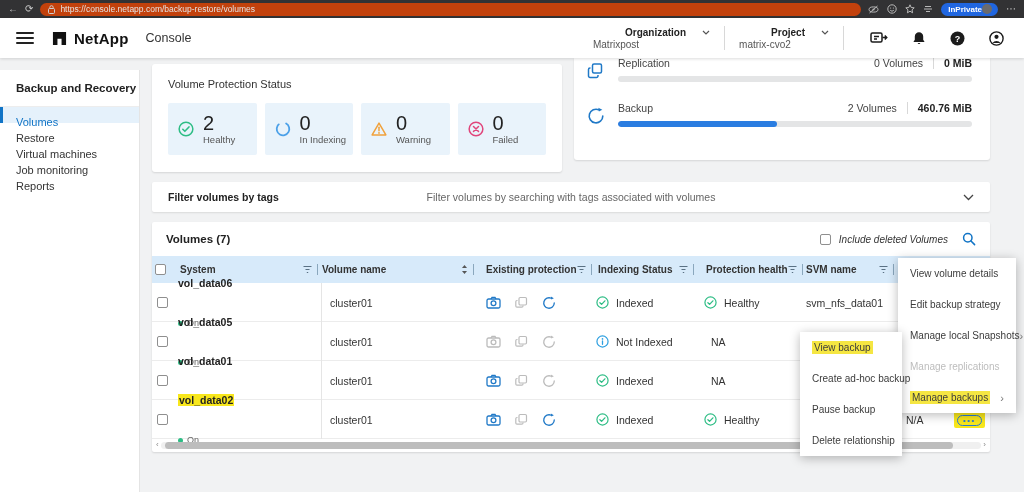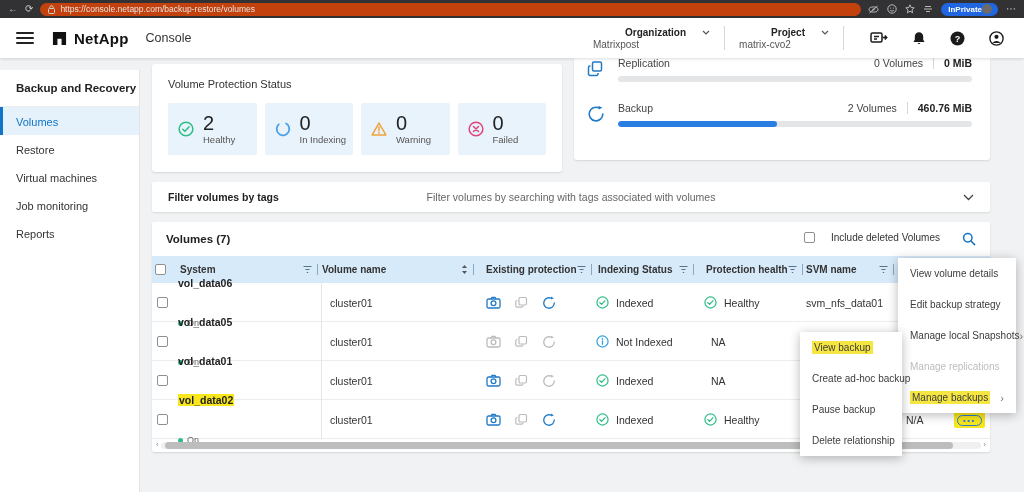--- a/index.html
+++ b/index.html
@@ -32,35 +32,35 @@
   .scope-label { font-size:10px; font-weight:bold; color:#222;margin-left:32px; }
   .scope-value { font-size:10px; color:#555; margin-top:1px; }
   .hdr-div { width:1px; height:24px; background:#d8d8d8; }
   .hdr-icons { display:flex; align-items:center; gap:24px; margin-left:26px; }
 
   
   .sidebar { position:absolute; left:0; top:70px; width:140px; height:434px; background:#fff;
              border-right:1px solid #e4e4e4; z-index:4; }
   .sidebar-section { height:37px; line-height:37px; padding-left:16px; font-size:11.5px; font-weight:bold;
                      color:#222; border-bottom:1px solid #ededed; }
-  .side-item { height:28px; line-height:30px; padding-left:16px; font-size:11px; color:#333; cursor:pointer; }
+  .side-item { height:16px; line-height:30px; padding-left:16px; font-size:11px; color:#333; cursor:pointer; }
   .side-item.active { background:#e5f1fb; color:#1174c6; border-left:3px solid #1174c6; padding-left:13px; }
 
   
   .card { position:absolute; background:#fff; border-radius:3px; box-shadow:0 1px 2px rgba(0,0,0,.12); }
   .card-status { left:152px; top:64px; width:410px; height:108px; padding:14px 16px; }
   .card-title { font-size:11px; color:#333; }
   .stat-row { display:flex; gap:8px; margin-top:13px; }
   .stat-tile { flex:1; height:52px; background:#e9f3fb; border-radius:2px; display:flex; align-items:center;
                padding-left:10px; gap:9px; }
   .stat-num { font-size:20px; color:#222; line-height:20px; }
   .stat-label { font-size:9.5px; color:#555; margin-top:1px; }
 
   .card-usage { left:574px; top:58px; width:416px; height:102px; overflow:hidden; border-radius:0 0 3px 3px; }
-  .usage-row { position:absolute; left:0; width:416px; display:flex; }
+  .usage-row { position:absolute; left:0; width:416px; display:flex;align-items:center; }
   .usage-row.repl { top:-7px; }
   .usage-row.bkp { top:38px; }
   .usage-icon { width:44px; display:flex; justify-content:center; padding-top:9px; }
   .usage-main { flex:1; padding:6px 18px 0 0; }
   .usage-line { display:flex; align-items:center; }
   .usage-label { font-size:10.5px; color:#444; }
   .usage-vols { margin-left:auto; font-size:10.5px; color:#444; }
   .usage-sep { width:1px; height:12px; background:#d8d8d8; margin:0 10px; }
   .usage-size { font-size:10.5px; font-weight:bold; color:#222; }
   .bar-track { margin-top:7px; height:6px; background:#e4e5e6; border-radius:3px; overflow:hidden; }
@@ -72,21 +72,21 @@
                 padding:0 16px; }
   .filter-label { font-size:10.5px; font-weight:bold; color:#222; }
   .filter-hint { position:absolute; left:0; right:0; text-align:center; font-size:10.5px; color:#666; }
   .filter-chevron { margin-left:auto; z-index:1; }
 
   
   .volumes-card { position:absolute; left:152px; top:222px; width:838px; height:230px; background:#fff;
                   border-radius:2px; box-shadow:0 1px 2px rgba(0,0,0,.12); }
   .vol-head { height:34px; display:flex; align-items:center; padding:0 14px; }
   .vol-title { font-size:11.5px; font-weight:bold; color:#222; }
-  .vol-head-right { margin-left:auto; display:flex; gap:16px; }
+  .vol-head-right { margin-left:auto; display:flex; align-items:center; gap:8px;font-style:italic; }
   .cbx { width:11px; height:11px; border:1px solid #8f8f8f; border-radius:2px; background:#fff; }
   .incl-label { font-size:10px; color:#333; }
   .t-grid { display:grid; grid-template-columns:20px 150px 156px 112px 108px 100px 100px 56px 36px; align-items:center; }
   .t-head { height:27px; background:#d7eafa; font-size:10px; font-weight:bold; color:#333; }
   .hcell { display:flex; align-items:center; height:27px; padding-right:4px; }
   .hcell .lbl { white-space:nowrap; }
   .hcell .tail { margin-left:auto; display:flex; align-items:center; gap:5px; }
   .hdiv { width:1px; height:11px; background:#8aa7bd; }
   .t-row { height:39px; border-bottom:1px solid #ececec; font-size:10.5px; color:#333; }
   .cell-name { height:39px; display:flex; flex-direction:column; justify-content:center; border-right:1px solid #e5e5e5; padding-left:6px;gap:27px; }

